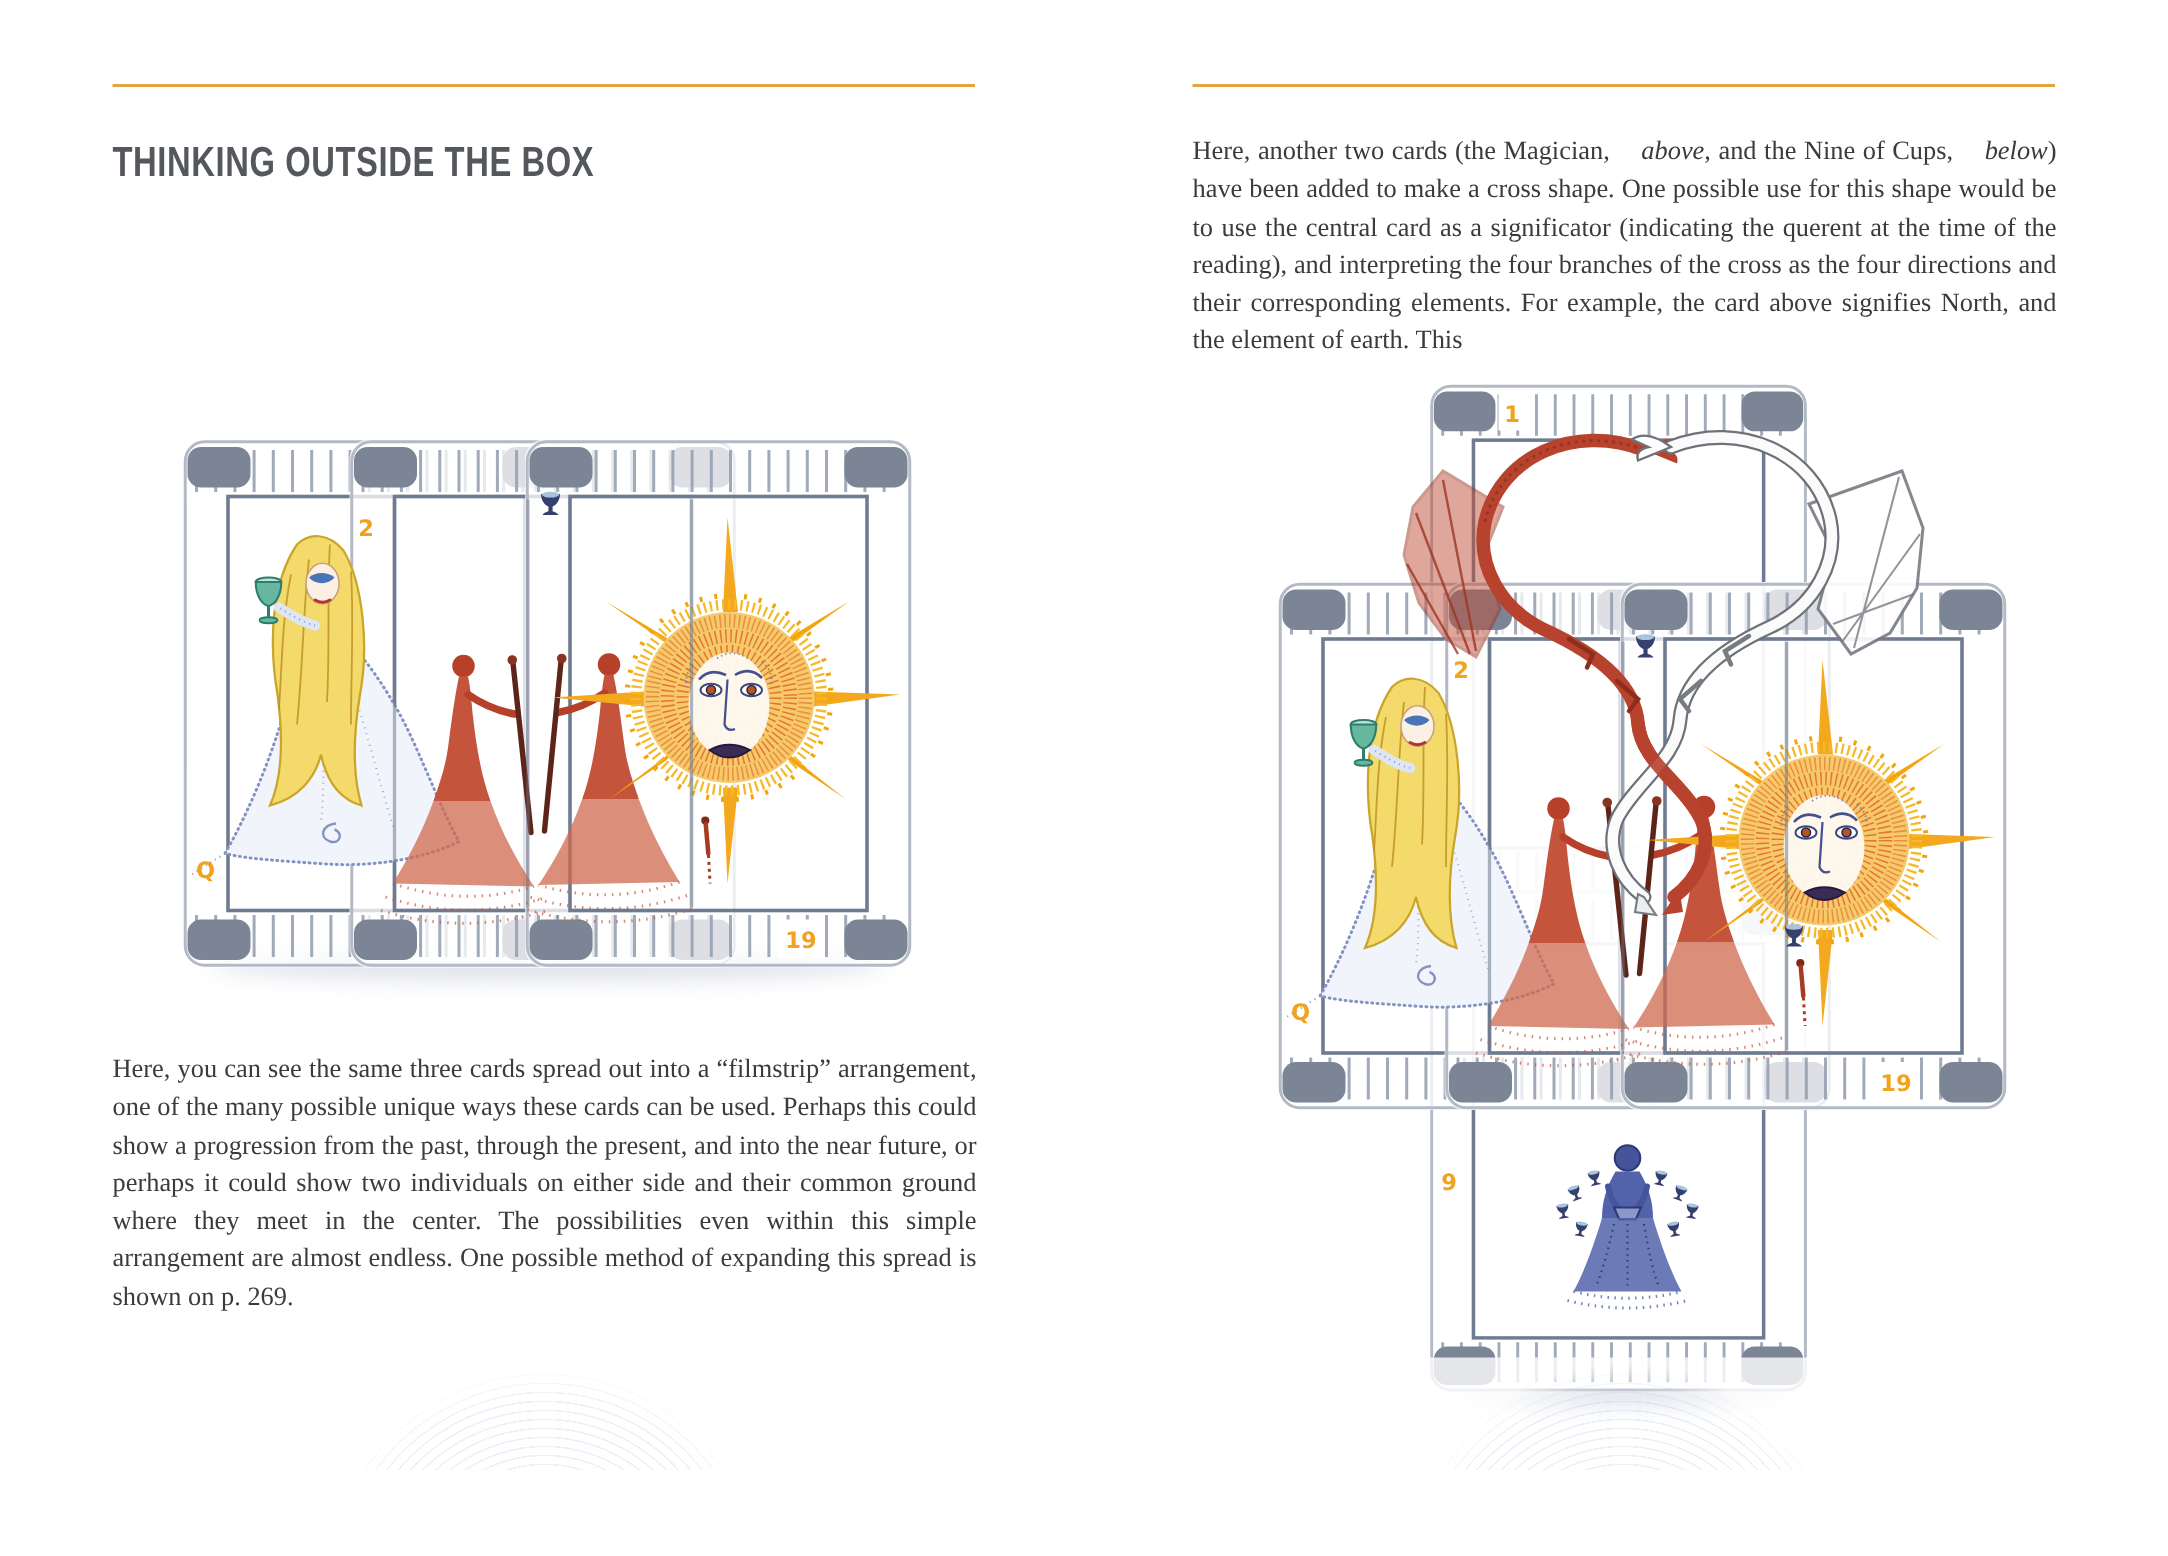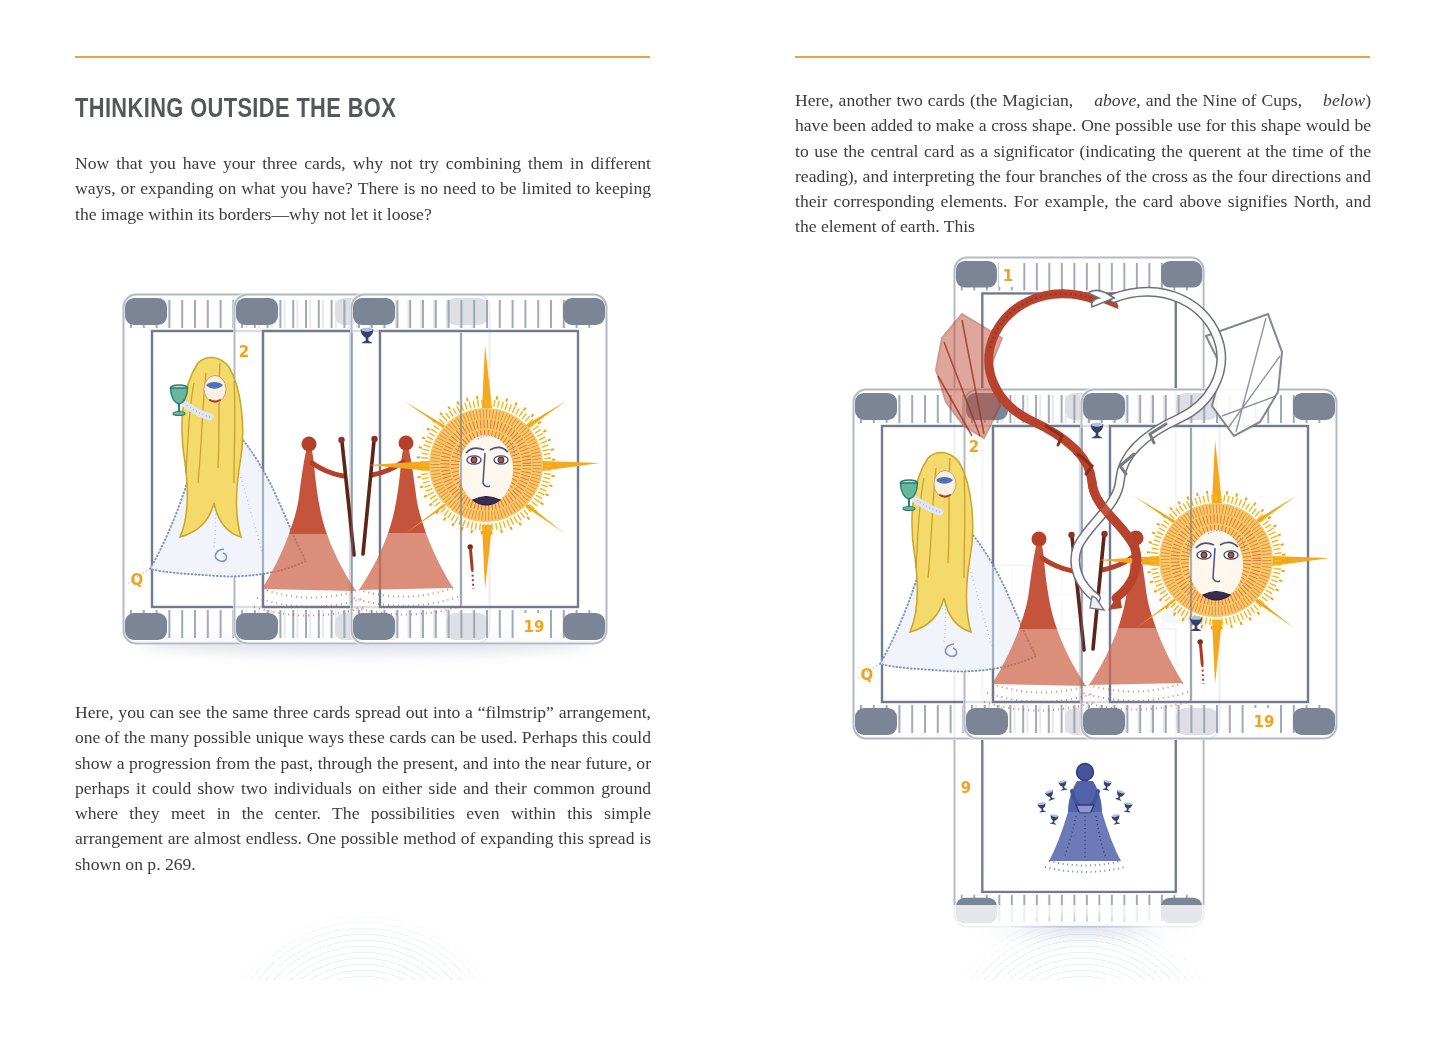--- a/index.html
+++ b/index.html
@@ -142,21 +142,20 @@
     </g>
   </defs>
 </svg>
 
 <div class="page">
 
   <div class="rule" style="left:75px;top:56px;width:575px"></div>
 
   <h1 class="heading" style="left:75px;top:92px">THINKING OUTSIDE THE BOX</h1>
 
-  <p class="para" style="left:75px;top:151px">Now that you have your three cards, why not try combining them in different ways, or expanding on what you have? There is no need to be limited to keeping the image within its borders—why not let it loose?</p>
 
   <div class="cardshadow" style="left:140px;top:632px;width:450px;height:22px"></div>
   <div class="illu" style="left:120px;top:291px">
     <svg width="490" height="356" viewBox="0 0 490 356">
       <use href="#strip" transform="translate(2,2)"></use>
     </svg>
   </div>
 
   <p class="para" style="left:75px;top:700px">Here, you can see the same three cards spread out into a “filmstrip” arrangement, one of the many possible unique ways these cards can be used. Perhaps this could show a progression from the past, through the present, and into the near future, or perhaps it could show two individuals on either side and their common ground where they meet in the center. The possibilities even within this simple arrangement are almost endless. One possible method of expanding this spread is shown on p. 269.</p>
 

